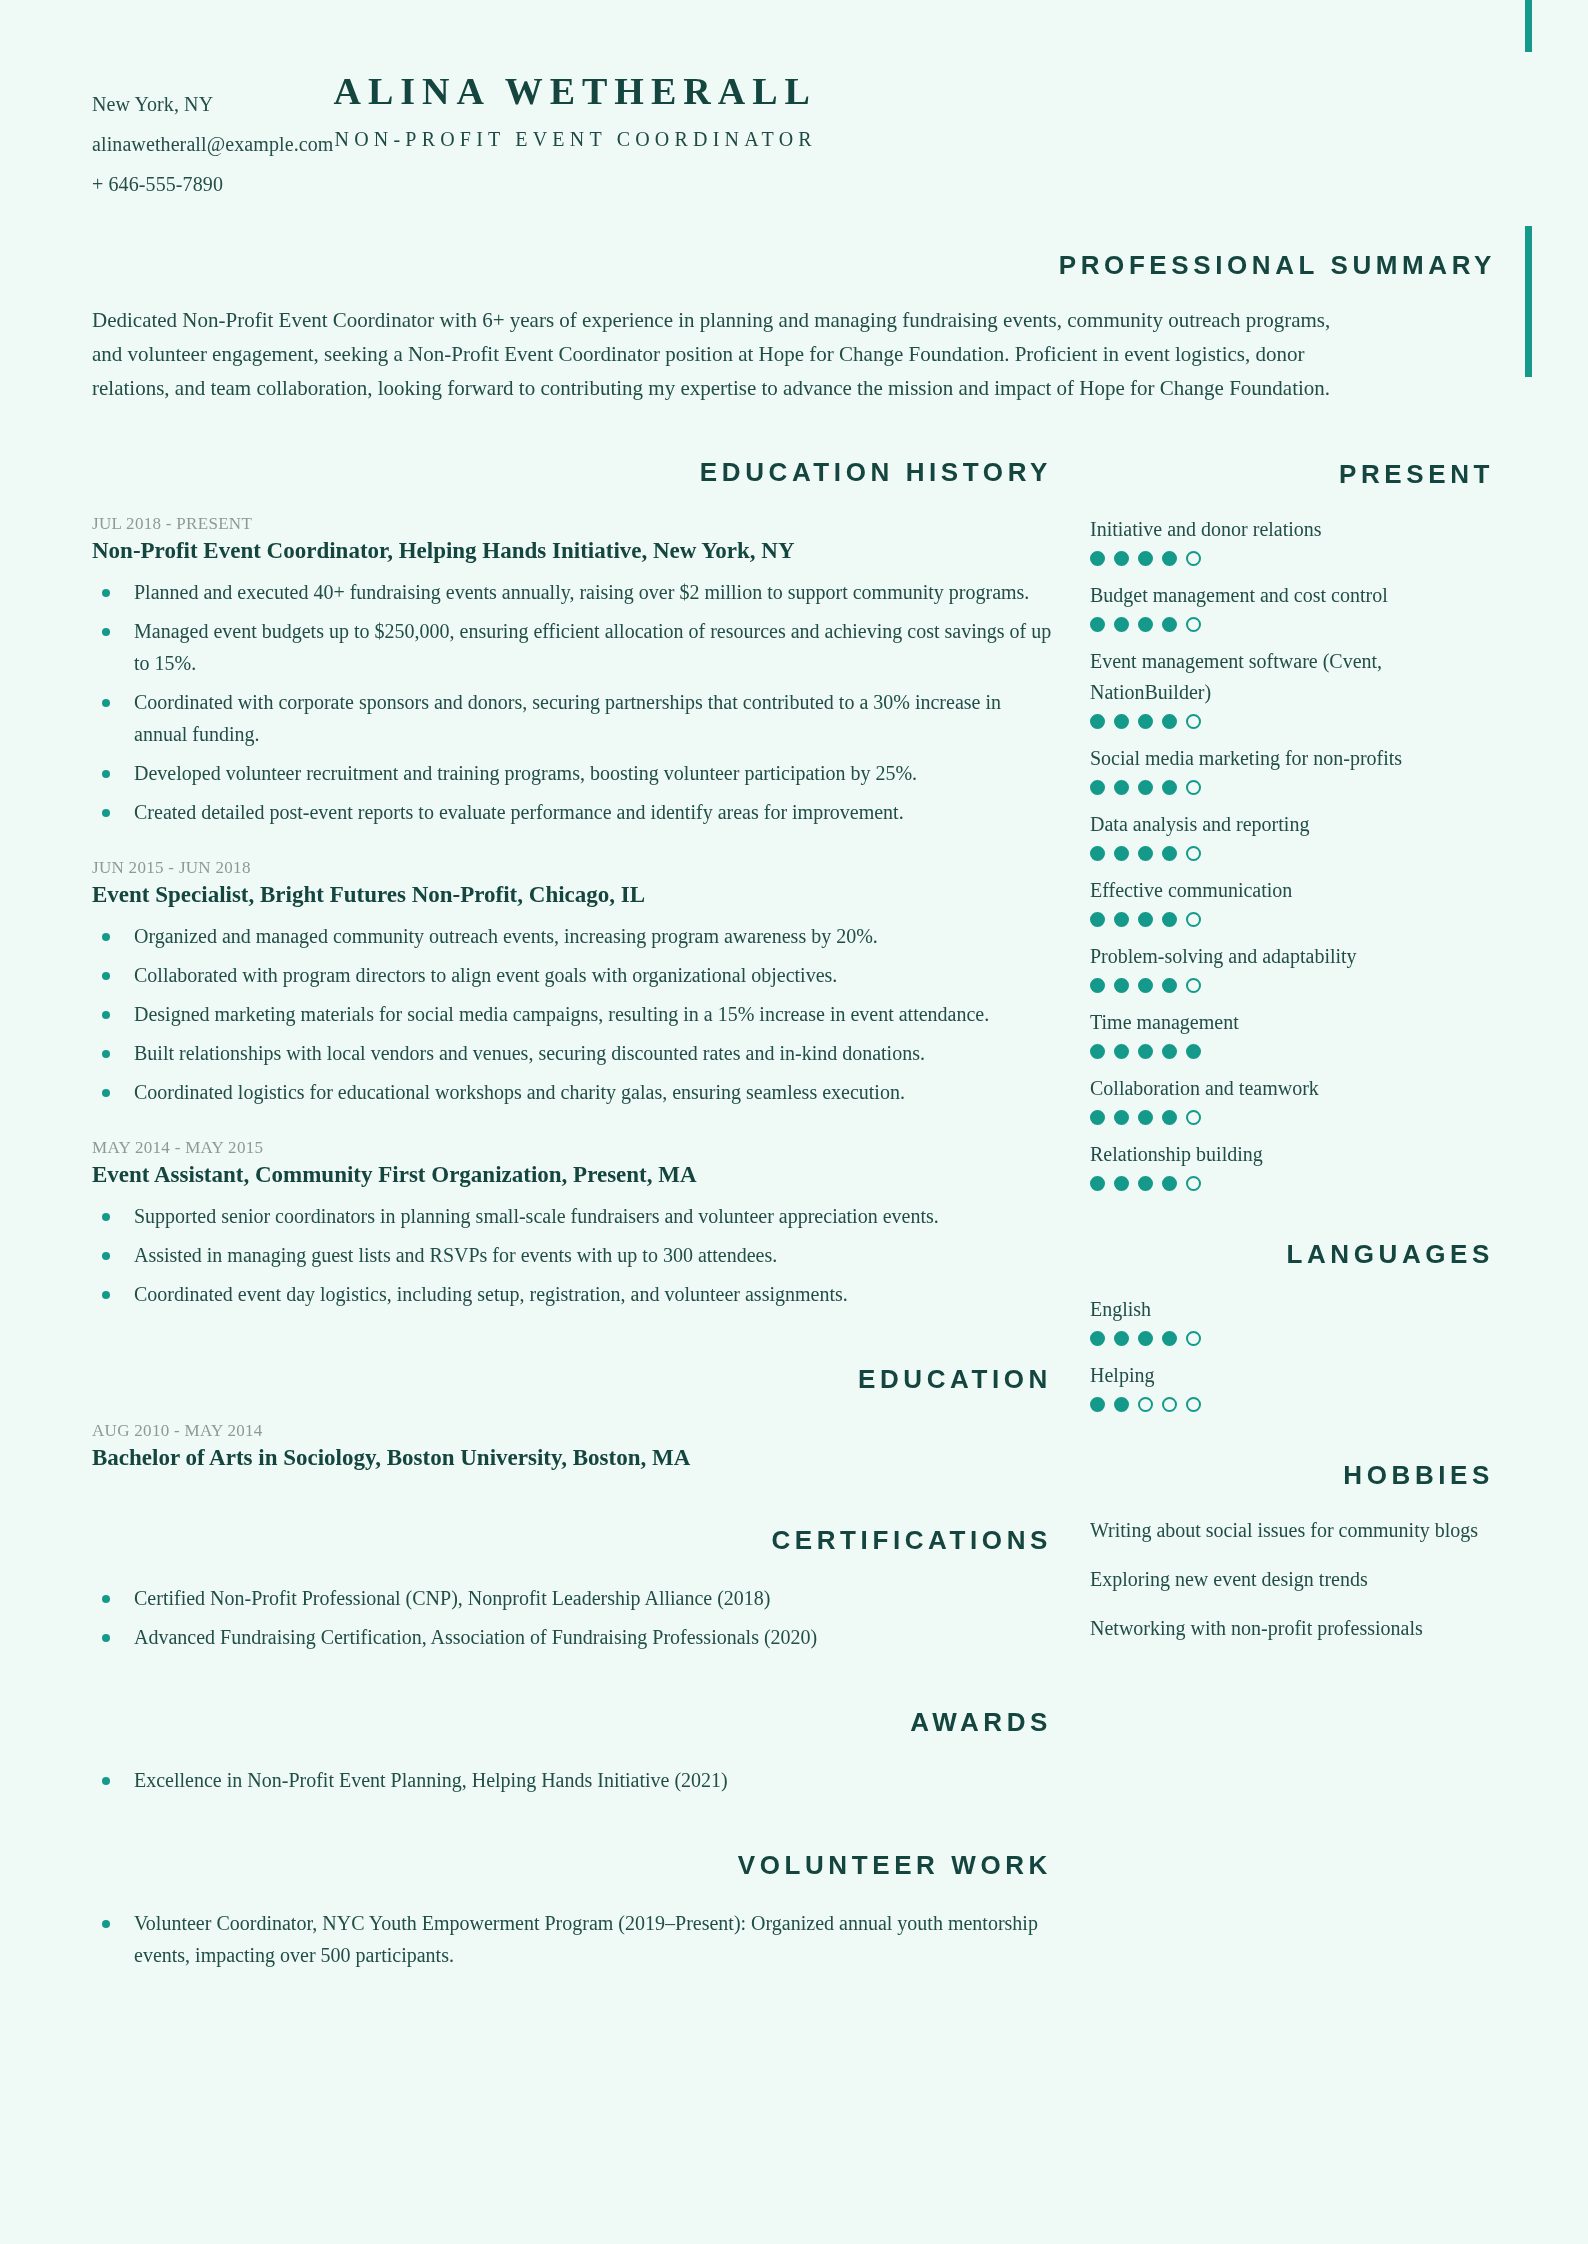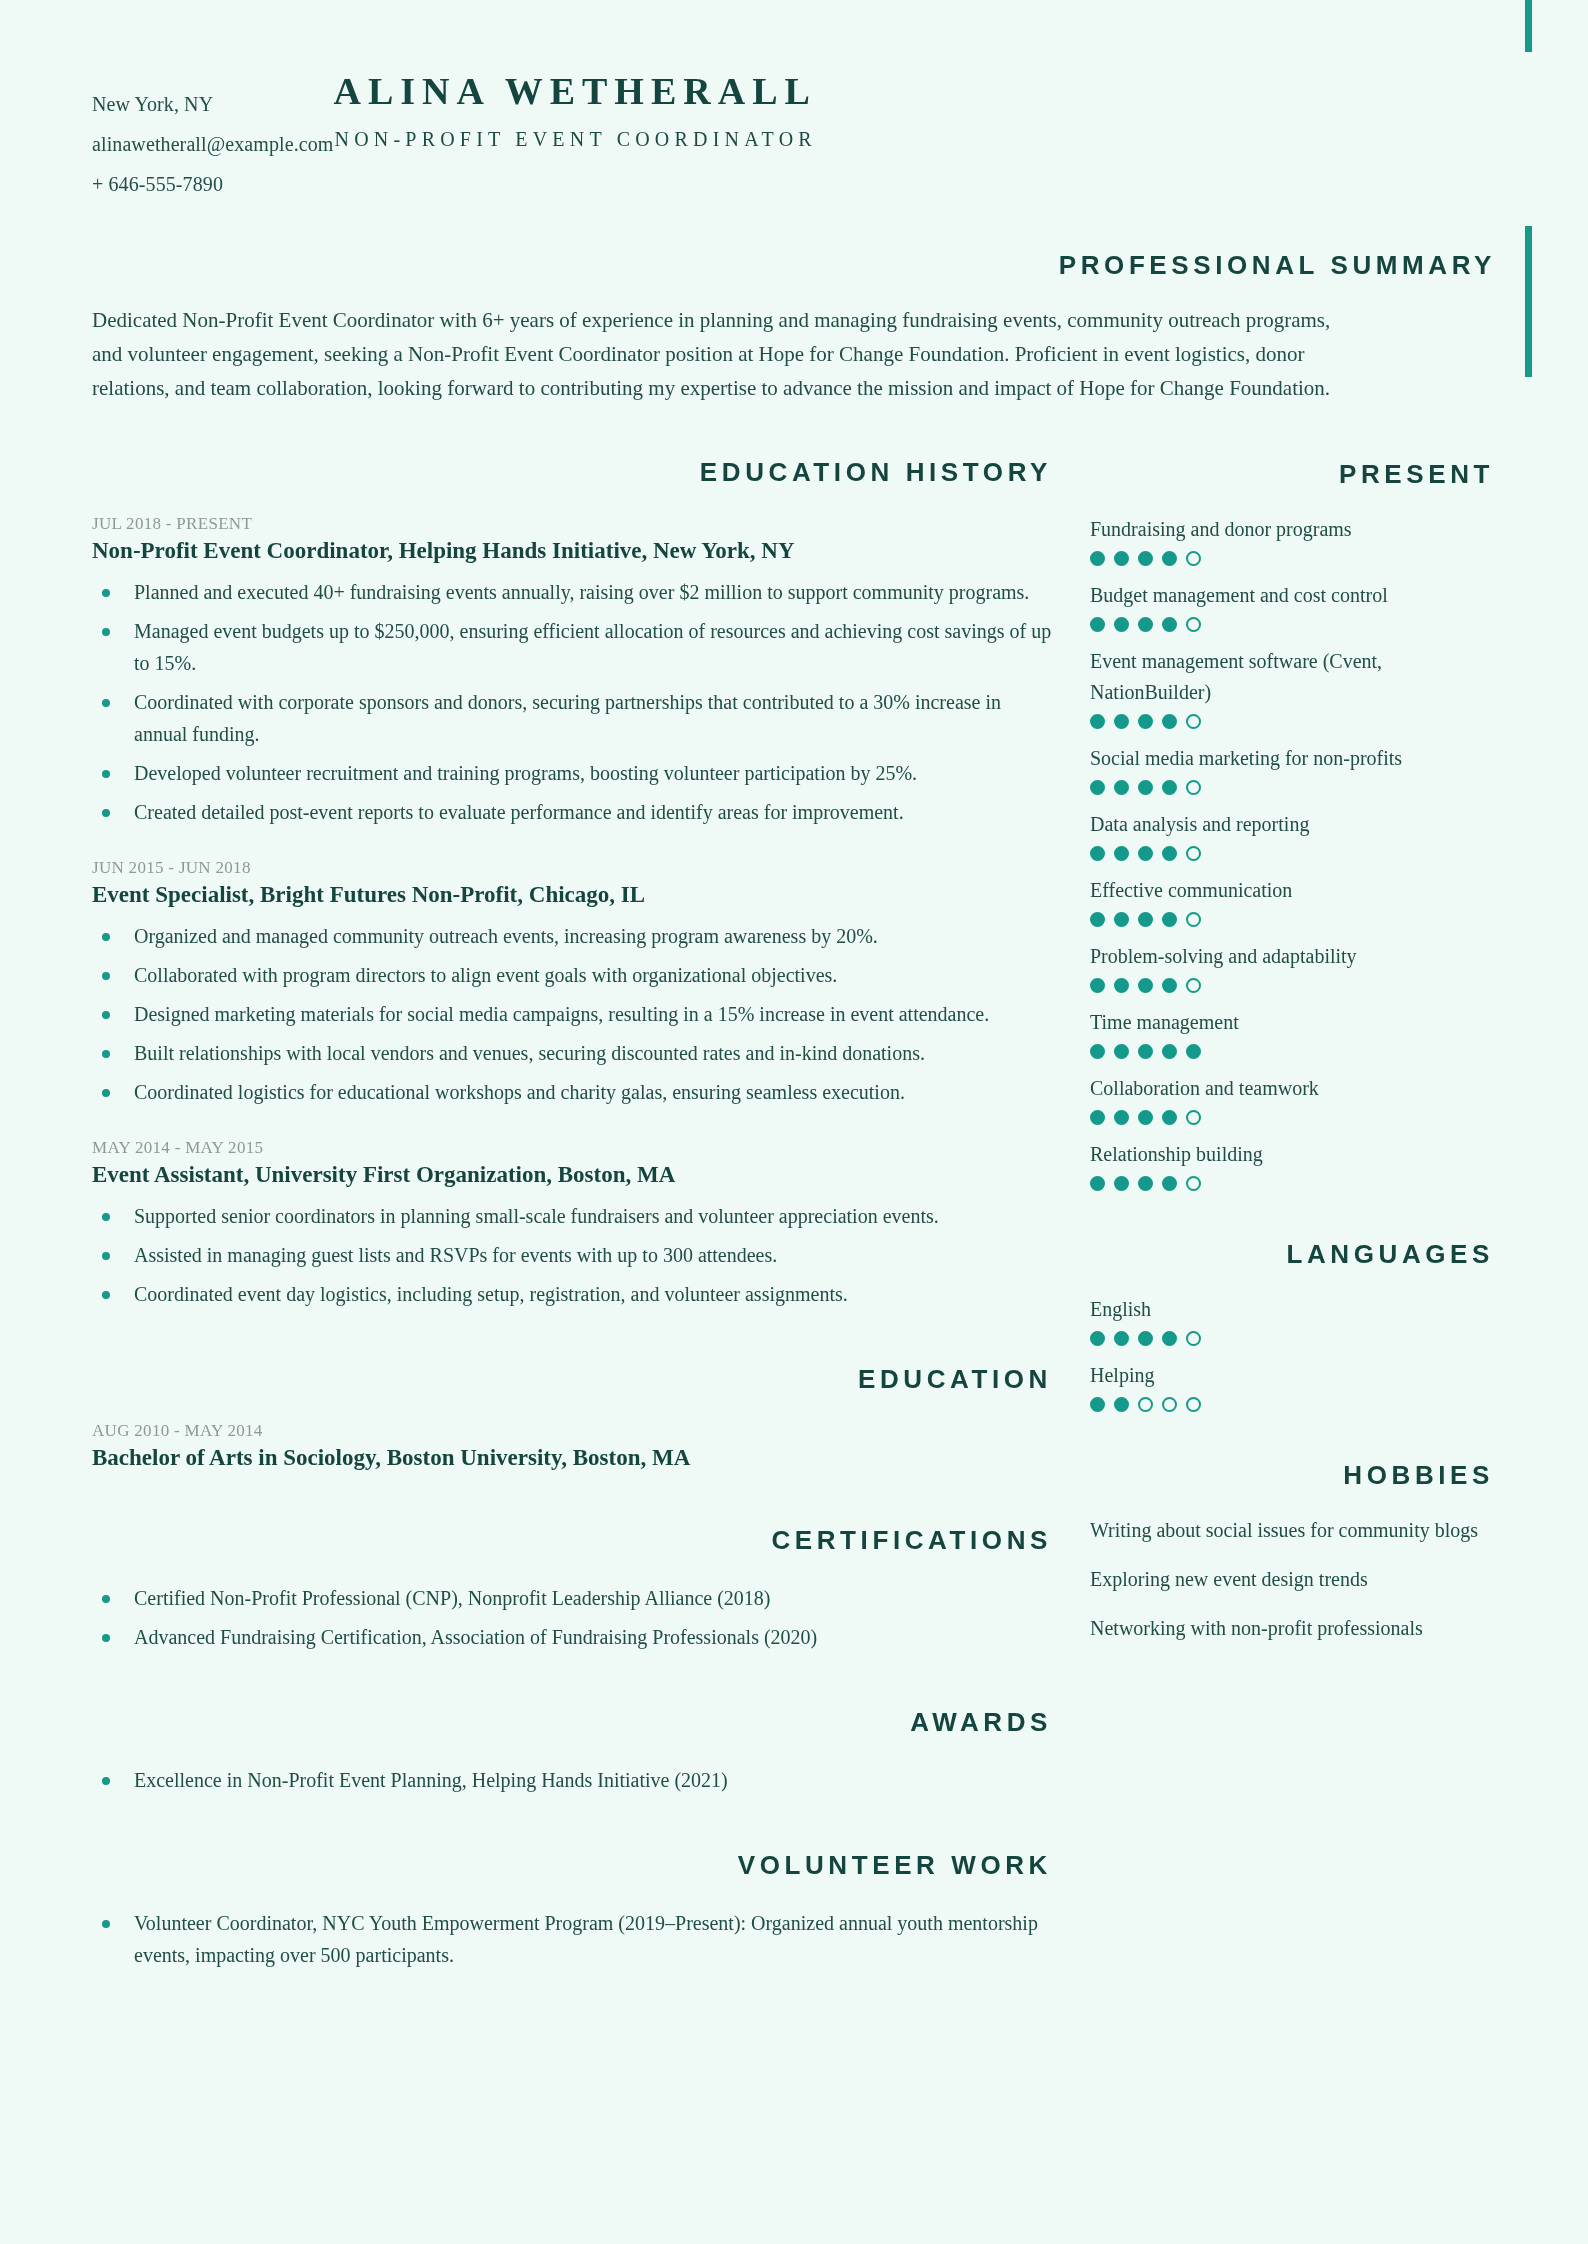--- a/index.html
+++ b/index.html
@@ -208,21 +208,21 @@
             <li>Organized and managed community outreach events, increasing program awareness by 20%.</li>
             <li>Collaborated with program directors to align event goals with organizational objectives.</li>
             <li>Designed marketing materials for social media campaigns, resulting in a 15% increase in event attendance.</li>
             <li>Built relationships with local vendors and venues, securing discounted rates and in-kind donations.</li>
             <li>Coordinated logistics for educational workshops and charity galas, ensuring seamless execution.</li>
           </ul>
         </div>
 
         <div class="entry">
           <div class="entry-date">MAY 2014 - MAY 2015</div>
-          <div class="entry-title">Event Assistant, University First Organization, Boston, MA</div>
+          <div class="entry-title">Event Assistant, Community First Organization, Present, MA</div>
           <ul class="bullets tight">
             <li>Supported senior coordinators in planning small-scale fundraisers and volunteer appreciation events.</li>
             <li>Assisted in managing guest lists and RSVPs for events with up to 300 attendees.</li>
             <li>Coordinated event day logistics, including setup, registration, and volunteer assignments.</li>
           </ul>
         </div>
       </div>
 
       <div class="block">
         <div class="sec-head">EDUCATION</div>
@@ -255,21 +255,21 @@
       </div>
 
     </div>
 
     <div class="col-side">
 
       <div class="side-block">
         <div class="sec-head">PRESENT</div>
         <div id="skills-list">
             <div class="side-item">
-              <div class="side-label">Fundraising and donor programs</div>
+              <div class="side-label">Initiative and donor relations</div>
               <div class="dots">
                 <span class="dot filled"></span>
                 <span class="dot filled"></span>
                 <span class="dot filled"></span>
                 <span class="dot filled"></span>
                 <span class="dot"></span>
               </div>
             </div>
             <div class="side-item">
               <div class="side-label">Budget management and cost control</div>

